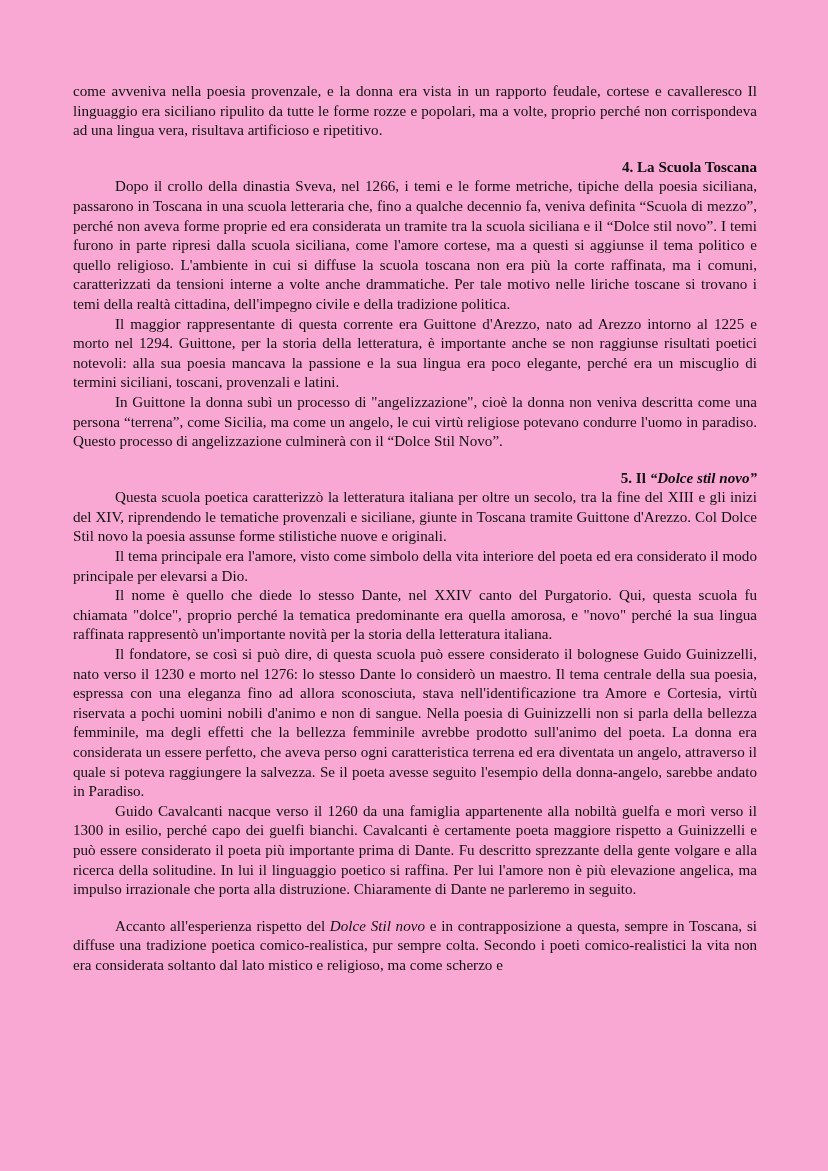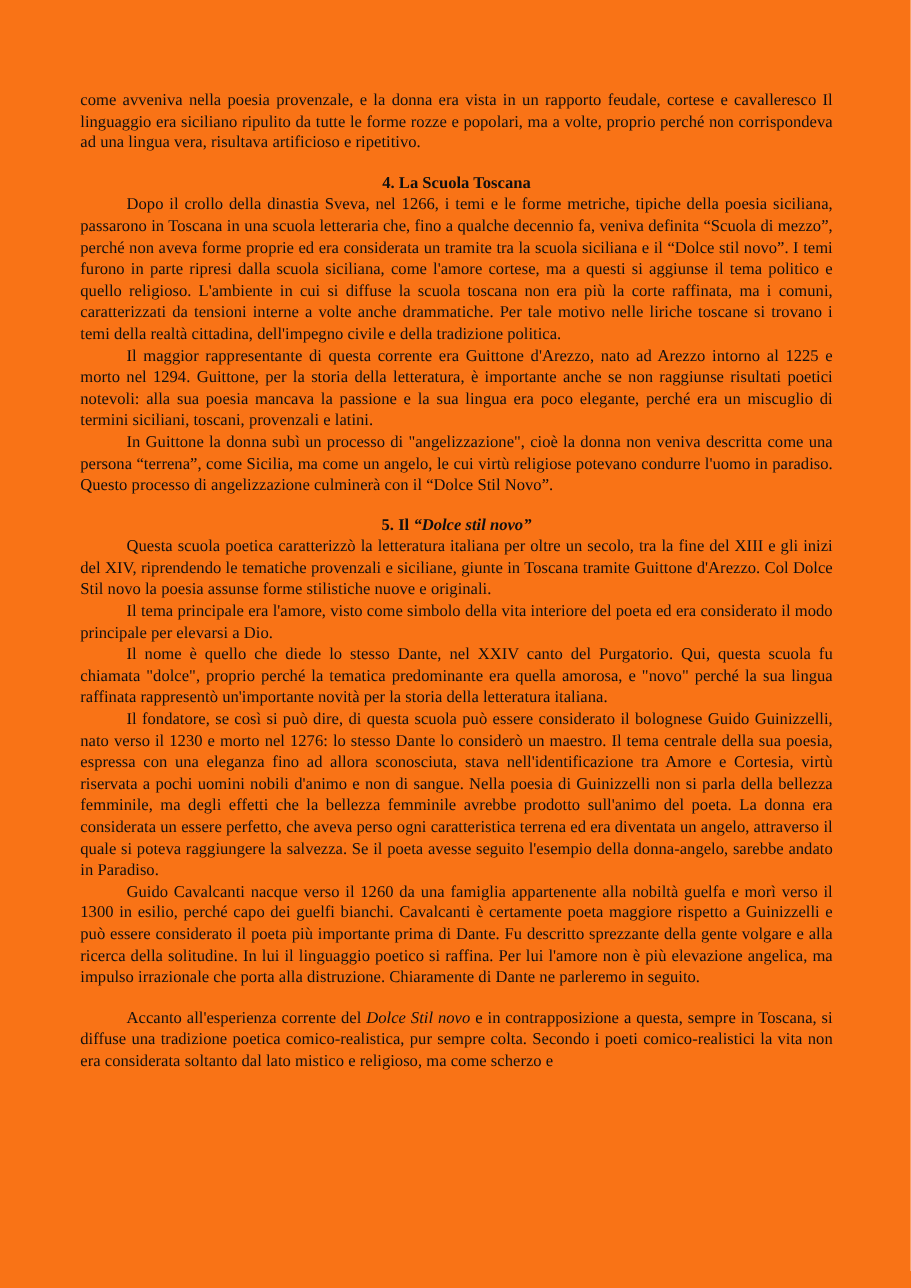--- a/index.html
+++ b/index.html
@@ -12,21 +12,21 @@
     height: 1171px;
     overflow: hidden;
     font-family: "Liberation Serif", "DejaVu Serif", serif;
     color: #101010;
     -webkit-font-smoothing: antialiased;
   }
   .page {
     position: relative;
     width: 828px;
     height: 1171px;
-    background: #f97316;
+    background: #f9a8d4;
     box-sizing: border-box;
     padding: 82px 71px 0 73px;
   }
   .body-text {
     width: 684px;
   }
   p.para {
     margin: 0;
     text-align: justify;
     text-justify: inter-word;
@@ -36,21 +36,21 @@
     word-spacing: 0px;
   }
   p.para.indent {
     text-indent: 42px;
   }
   h2.section-heading {
     margin: 0;
     font-size: 15.1px;
     line-height: 19.6px;
     font-weight: bold;
-    text-align: center;
+    text-align: right;
   }
   h2.section-heading .h-italic {
     font-style: italic;
     font-weight: bold;
   }
   .gap-before-heading { height: 17px; }
   .gap-block          { height: 17px; }
   .para-italic { font-style: italic; margin-top: 30px; }
 </style>
 </head>
@@ -82,16 +82,16 @@
     <p class="para indent">Il nome è quello che diede lo stesso Dante, nel XXIV canto del Purgatorio. Qui, questa scuola fu chiamata "dolce", proprio perché la tematica predominante era quella amorosa, e "novo" perché la sua lingua raffinata rappresentò un'importante novità per la storia della letteratura italiana.</p>
 
     <p class="para indent">Il fondatore, se così si può dire, di questa scuola può essere considerato il bolognese Guido Guinizzelli, nato verso il 1230 e morto nel 1276: lo stesso Dante lo considerò un maestro. Il tema centrale della sua poesia, espressa con una eleganza fino ad allora sconosciuta, stava nell'identificazione tra Amore e Cortesia, virtù riservata a pochi uomini nobili d'animo e non di sangue. Nella poesia di Guinizzelli non si parla della bellezza femminile, ma degli effetti che la bellezza femminile avrebbe prodotto sull'animo del poeta. La donna era considerata un essere perfetto, che aveva perso ogni caratteristica terrena ed era diventata un angelo, attraverso il quale si poteva raggiungere la salvezza. Se il poeta avesse seguito l'esempio della donna-angelo, sarebbe andato in Paradiso.</p>
 
 
     <p class="para indent">Guido Cavalcanti nacque verso il 1260 da una famiglia appartenente alla nobiltà guelfa e morì verso il 1300 in esilio, perché capo dei guelfi bianchi. Cavalcanti è certamente poeta maggiore rispetto a Guinizzelli e può essere considerato il poeta più importante prima di Dante. Fu descritto sprezzante della gente volgare e alla ricerca della solitudine. In lui il linguaggio poetico si raffina. Per lui l'amore non è più elevazione angelica, ma impulso irrazionale che porta alla distruzione. Chiaramente di Dante ne parleremo in seguito.</p>
 
     <div class="gap-block"></div>
 
 
-    <p class="para indent"><span>Accanto all'esperienza corrente del </span><span class="para-italic">Dolce Stil novo</span><span> e in contrapposizione a questa, sempre in Toscana, si diffuse una tradizione poetica comico-realistica, pur sempre colta. Secondo i poeti comico-realistici la vita non era considerata soltanto dal lato mistico e religioso, ma come scherzo e</span></p>
+    <p class="para indent"><span>Accanto all'esperienza rispetto del </span><span class="para-italic">Dolce Stil novo</span><span> e in contrapposizione a questa, sempre in Toscana, si diffuse una tradizione poetica comico-realistica, pur sempre colta. Secondo i poeti comico-realistici la vita non era considerata soltanto dal lato mistico e religioso, ma come scherzo e</span></p>
 
   </div>
 </div>
 
 </body></html>

